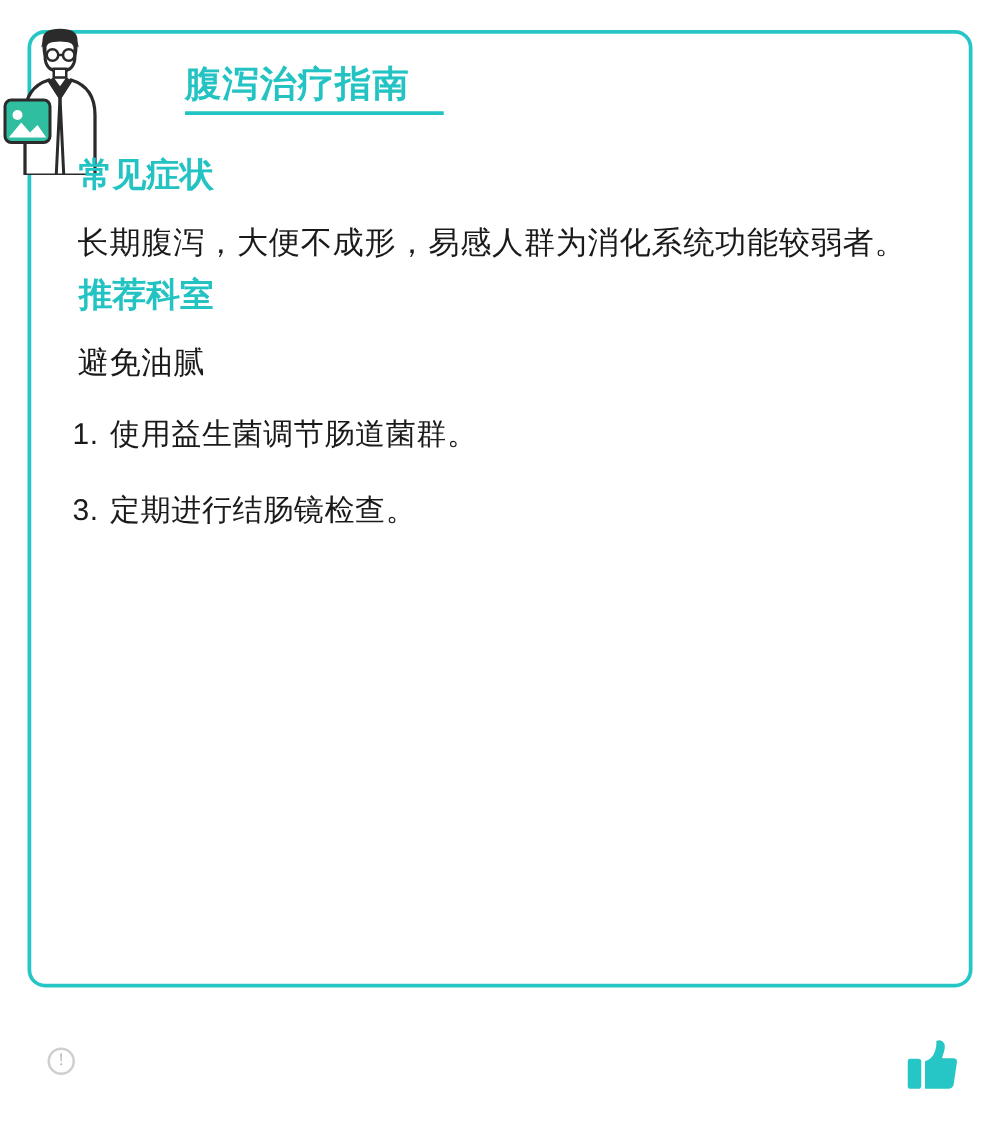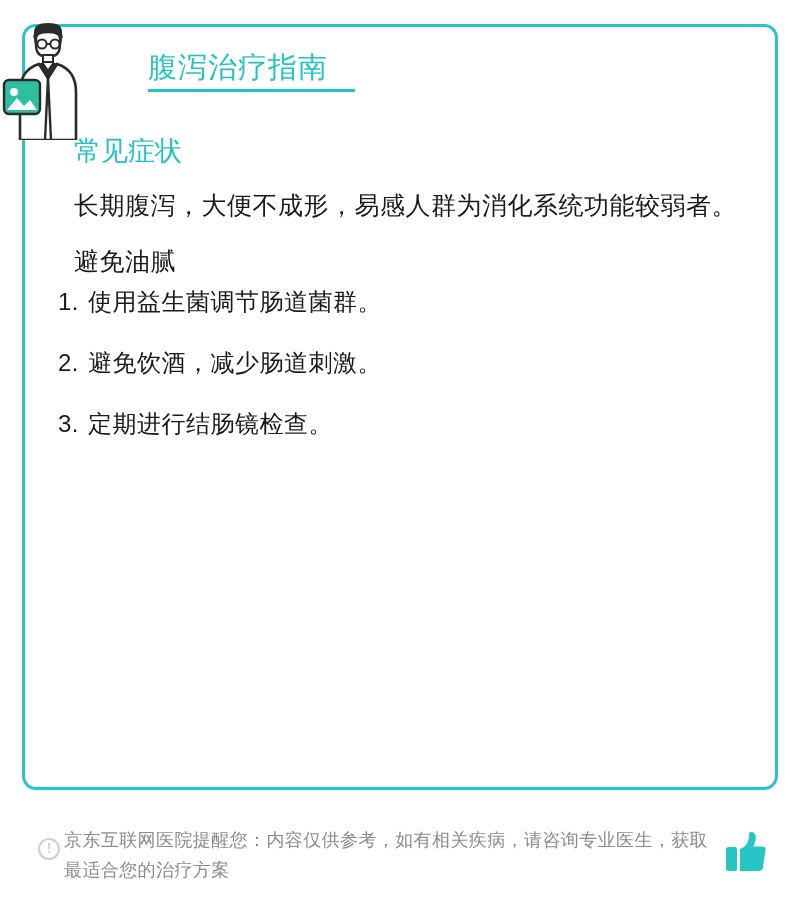--- a/index.html
+++ b/index.html
@@ -36,61 +36,61 @@
     width: 105px;
     height: 118px;
     overflow: hidden;
   }
 
   .title {
     position: absolute;
     left: 148px;
     top: 48px;
     font-size: 29px;
-    font-weight: normal;
+    font-weight: bold;
     color: #23c3c3;
     letter-spacing: 1px;
   }
   .title-underline {
     position: absolute;
     left: 148px;
     top: 89px;
     width: 207px;
     height: 3px;
     background: #23c3c3;
   }
 
   .content {
     position: absolute;
     left: 58px;
     top: 118px;
     width: 680px;
   }
 
   h2.section {
-    margin: 16px;
+    margin: 5px;
     font-size: 27px;
-    font-weight: normal;
+    font-weight: bold;
     color: #23c3c3;
     line-height: 1.3;
   }
   .sec-symptoms { margin-top: 18px; }
   .sec-dept { margin-top: 38px; }
   .sec-care { margin-top: 38px; }
 
   p.body-text {
-    margin: 18px 0 0 16px;
+    margin: 18px 0 0 4px;
     font-size: 25px;
     color: #1a1a1a;
     line-height: 1.5;
     letter-spacing: 0.5px;
   }
 
   ol.care-list {
-    margin: 5px 0 0 0;
+    margin: 22px 0 0 0;
     padding: 0;
     list-style: none;
   }
   ol.care-list li {
     font-size: 24px;
     color: #1a1a1a;
     line-height: 1.45;
     margin-bottom: 26px;
     letter-spacing: 0.5px;
   }
@@ -173,37 +173,34 @@
 </div>
 
 <div class="title">腹泻治疗指南</div>
 <div class="title-underline"></div>
 
 <div class="content">
 
   <h2 class="section sec-symptoms">常见症状</h2>
   <p class="body-text">长期腹泻，大便不成形，易感人群为消化系统功能较弱者。</p>
 
+  <h2 class="section sec-dept">推荐科室</h2>
   <p class="body-text">避免油腻</p>
 
   <ol class="care-list">
     <li>
       <span class="num">1.</span><span>使用益生菌调节肠道菌群。</span>
-    </li>
-    <li>
-      <span class="num">2.</span><span>避免饮酒，减少肠道刺激。</span>
     </li>
     <li>
       <span class="num">3.</span><span>定期进行结肠镜检查。</span>
     </li>
   </ol>
 </div>
 
 <div class="footer">
   <div class="footer-icon">!</div>
-  <div class="footer-text">京东互联网医院提醒您：内容仅供参考，如有相关疾病，请咨询专业医生，获取最适合您的治疗方案</div>
   <div class="thumb">
     <svg width="40" height="42" viewBox="0 0 40 42" xmlns="http://www.w3.org/2000/svg">
       <rect x="0" y="17" width="11" height="24" rx="2.5" fill="#26c6c6"></rect>
       <path d="M14 41 l0 -22 q6 -2 8 -8 q1.5 -5 1 -8 q3 -2 5.5 0.5 q2.5 2.5 0.5 8.5 l-1.5 4.5 l9 0 q3.5 0 3 3.5 l-2.5 17 q-0.5 4 -4.5 4 z" fill="#26c6c6"></path>
     </svg>
   </div>
 </div>
 
 </body></html>

